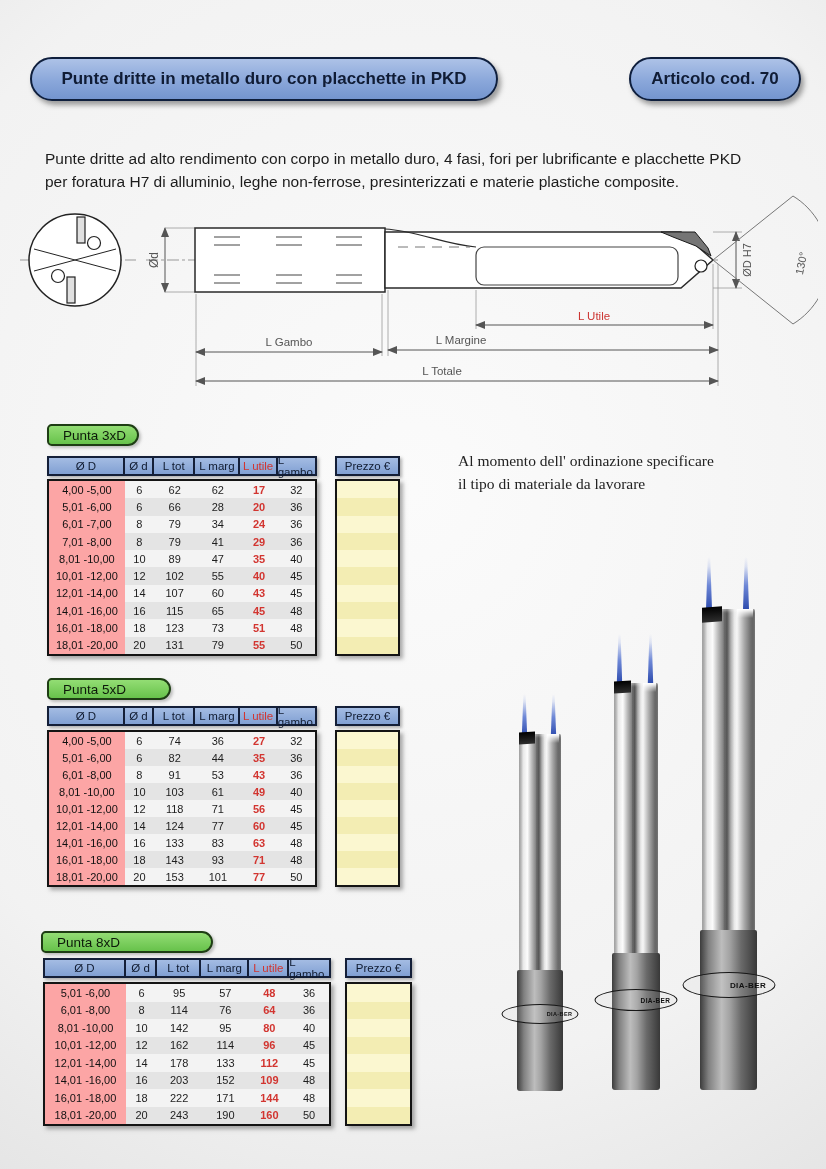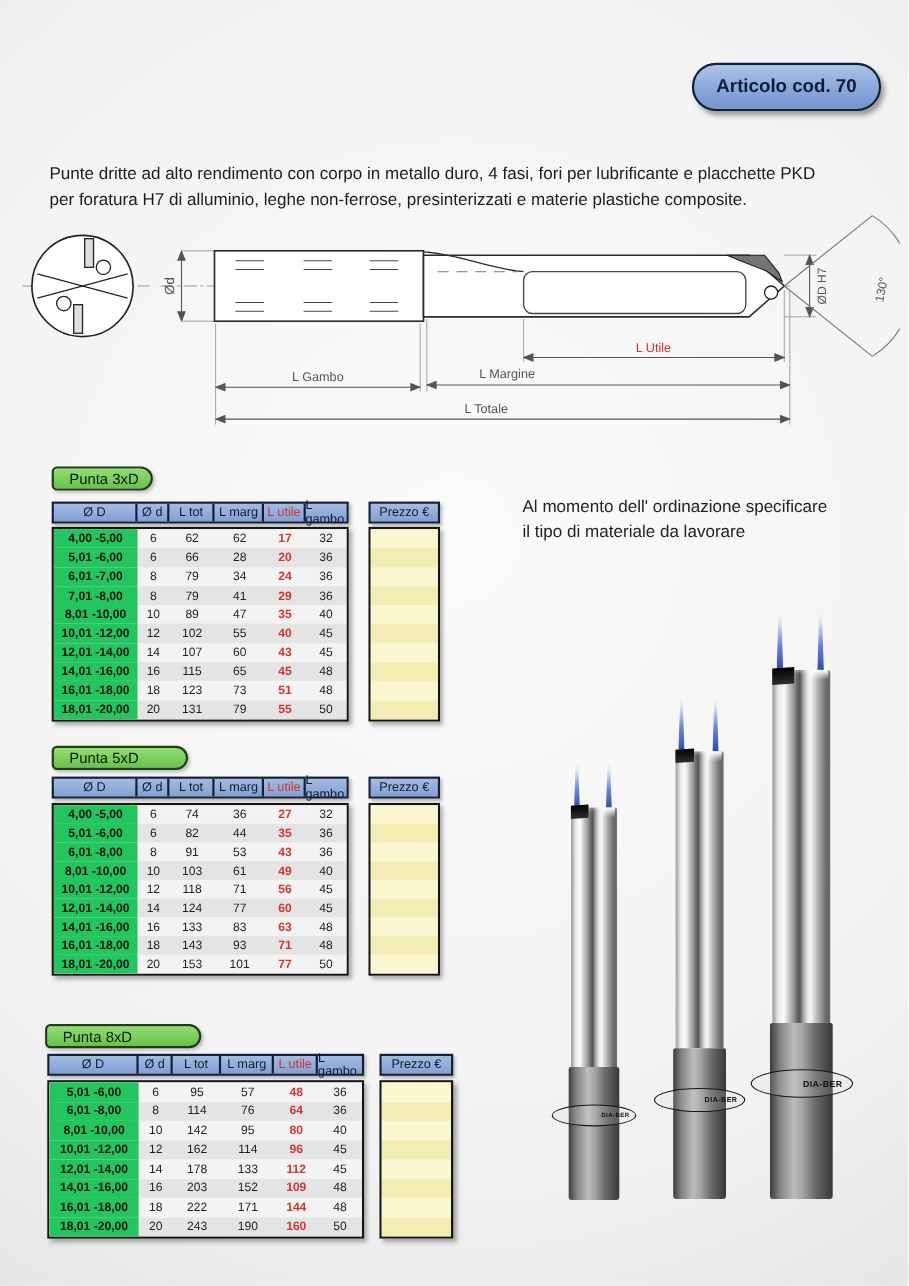--- a/index.html
+++ b/index.html
@@ -33,21 +33,21 @@
   .hc:last-child{border-right:none;}
   .hc.red{color:#d23530;}
   .w0{width:28.5%}.w1{width:11%}.w2{width:15.5%}.w3{width:17%}.w4{width:14%}.w5{width:14%}
 
   
   .tbody{border:2px solid #141414;background:#ededed;box-shadow:3px 3px 4px rgba(90,90,90,.5);}
   .trow{display:flex;height:var(--rh);}
   .trow.a{background:#f3f3f3;}
   .trow.b{background:#e4e4e4;}
   .tcell{display:flex;align-items:center;justify-content:center;font-size:11px;color:#1d1d1d;box-sizing:border-box;}
-  .tcell.c0{font-weight:bold;background:#22c55e;color:#111;}
+  .tcell.c0{font-weight:normal;background:#fca5a5;color:#111;}
   .tcell.c4{color:#d23530;font-weight:bold;}
 
   
   .phead{display:flex;align-items:center;justify-content:center;height:20px;
     background:linear-gradient(180deg,#a4bce3,#81a0d3);border:2px solid #141f38;
     font-size:11.5px;color:#101b30;box-shadow:2px 2px 3px rgba(90,90,90,.45);}
   .pbody{border:2px solid #141414;box-shadow:3px 3px 4px rgba(90,90,90,.5);}
   .pstripe{height:var(--rh);}
   .pstripe.a{background:#fbf7d0;}
   .pstripe.b{background:#f3edb3;}
@@ -71,20 +71,21 @@
     background:rgba(215,215,215,.18);padding-left:39px;}
   .spray{position:absolute;
     background:linear-gradient(to top,#2e4cae 0%,#6d87d6 45%,rgba(150,170,230,.28) 82%,rgba(150,170,230,0) 100%);
     clip-path:polygon(38% 0,62% 0,80% 100%,20% 100%);}
 </style>
 </head>
 <body>
 
 <div id="page">
 
+  <div class="abs badge" style="left:30px;top:57px;width:468px;height:44px;">Punte dritte in metallo duro con placchette in PKD</div>
 
 
   <div class="abs badge" style="left:629px;top:57px;width:172px;height:44px;">Articolo cod. 70</div>
 
   <div class="abs desc" style="left:45px;top:148px;width:770px;">
     <span style="display:block">Punte dritte ad alto rendimento con corpo in metallo duro, 4 fasi, fori per lubrificante e placchette PKD</span>
     <span style="display:block">per foratura H7 di alluminio,  leghe non-ferrose, presinterizzati e materie plastiche composite.</span>
   </div>
 
   <svg class="abs" style="left:18px;top:190px;" width="800" height="205" viewBox="0 0 800 205">
@@ -148,21 +149,21 @@
     <line x1="700" y1="74" x2="700" y2="196" stroke="#999" stroke-width="0.8"></line>
     <line x1="178" y1="162" x2="364" y2="162" stroke="#555" stroke-width="1" marker-start="url(#as)" marker-end="url(#ae)"></line>
     <text x="271" y="156" font-size="11.5" fill="#555" text-anchor="middle">L Gambo</text>
     <line x1="370" y1="160" x2="700" y2="160" stroke="#555" stroke-width="1" marker-start="url(#as)" marker-end="url(#ae)"></line>
     <text x="443" y="154" font-size="11.5" fill="#555" text-anchor="middle">L Margine</text>
 
     <line x1="178" y1="191" x2="700" y2="191" stroke="#555" stroke-width="1" marker-start="url(#as)" marker-end="url(#ae)"></line>
     <text x="424" y="185" font-size="11.5" fill="#555" text-anchor="middle">L Totale</text>
   </svg>
 
-  <div class="abs note" style="left:475px;top:449px;width:350px;">
+  <div class="abs note" style="left:458px;top:449px;width:350px;font-family:Liberation Serif, serif;">
     <span style="display:block">Al momento dell' ordinazione specificare</span>
     <span style="display:block">il tipo di materiale da lavorare</span>
   </div>
 
   <div class="abs pill" style="left:47px;top:424px;width:92px;">Punta 3xD</div>
   <div class="abs thead" style="left:47px;top:456px;width:270px;--rh:17.3px;">
       <div class="hc w0">Ø D</div>
       <div class="hc w1">Ø d</div>
       <div class="hc w2">L tot</div>
       <div class="hc w3">L marg</div>
@@ -354,21 +355,21 @@
       <div class="pstripe b"></div>
       <div class="pstripe a"></div>
       <div class="pstripe b"></div>
       <div class="pstripe a"></div>
       <div class="pstripe b"></div>
       <div class="pstripe a"></div>
       <div class="pstripe b"></div>
       <div class="pstripe a"></div>
     </div>
 
-  <div class="abs pill" style="left:41px;top:931px;width:142px;">Punta 8xD</div>
+  <div class="abs pill" style="left:41px;top:931px;width:172px;">Punta 8xD</div>
   <div class="abs thead" style="left:43px;top:958px;width:288px;--rh:17.5px;">
       <div class="hc w0">Ø D</div>
       <div class="hc w1">Ø d</div>
       <div class="hc w2">L tot</div>
       <div class="hc w3">L marg</div>
       <div class="hc w4 red">L utile</div>
       <div class="hc w5">L gambo</div>
     </div>
   <div class="abs tbody" style="left:43px;top:982px;width:288px;--rh:17.5px;">
       <div class="trow a">

